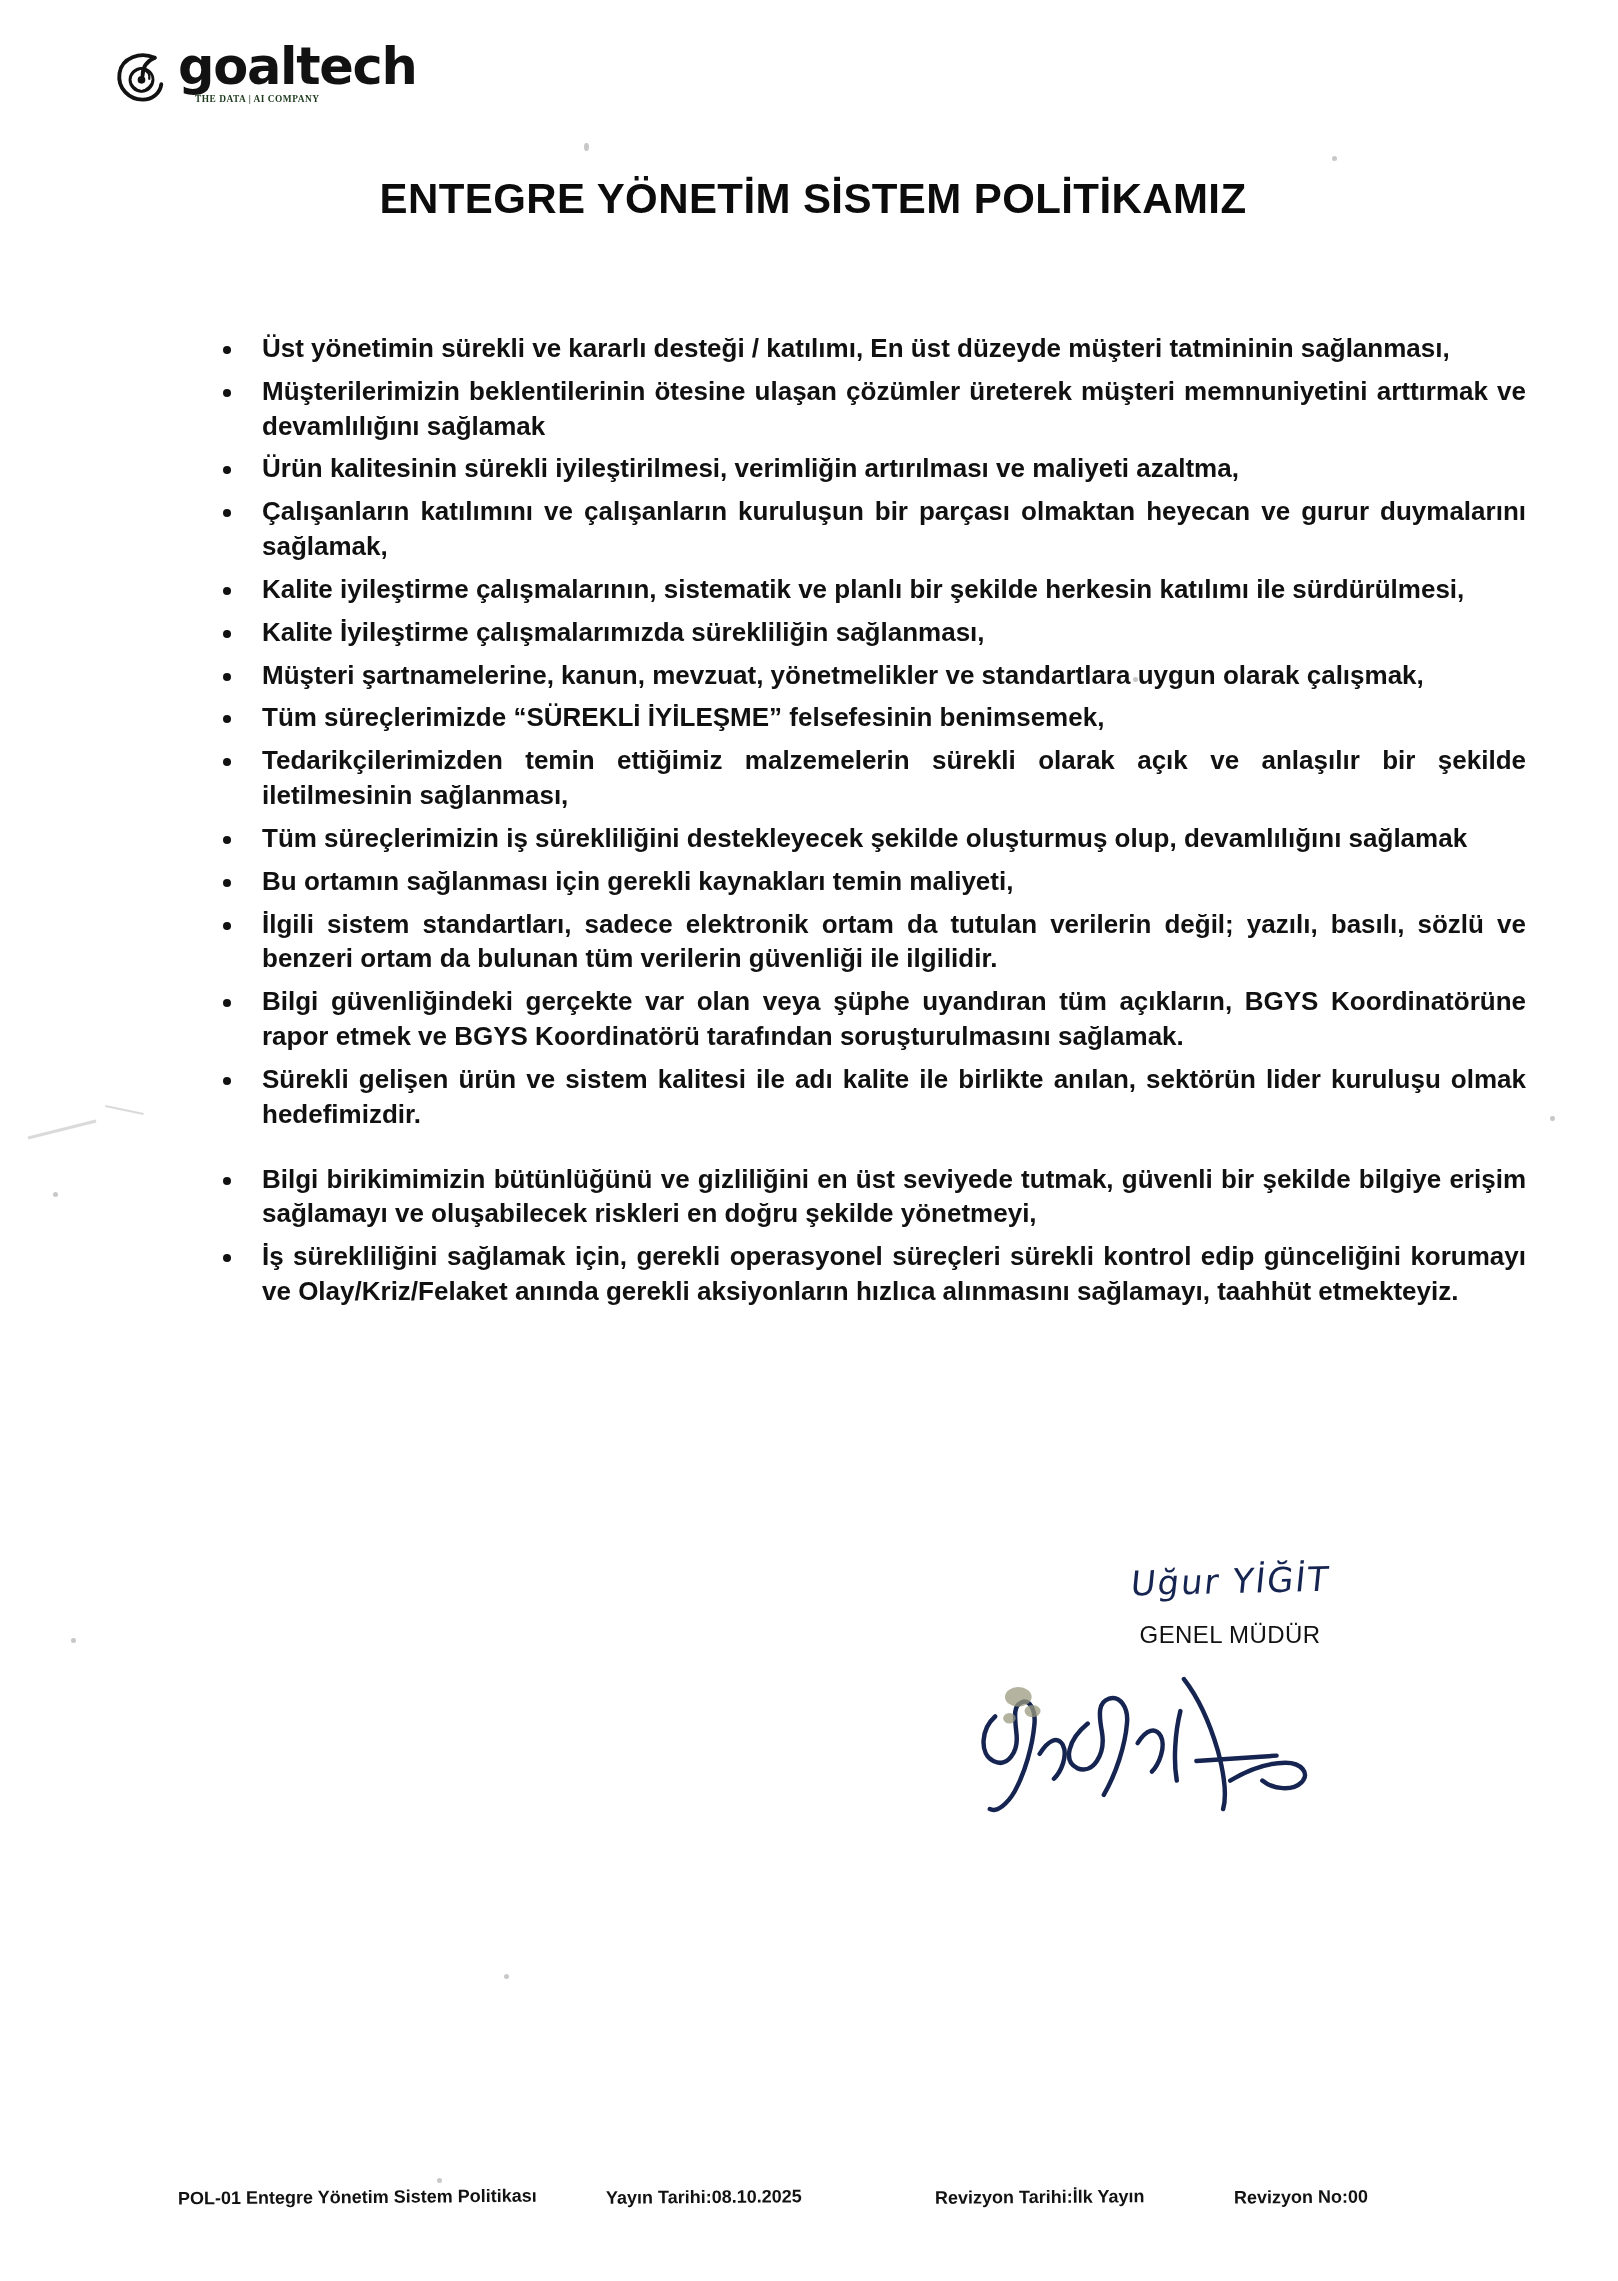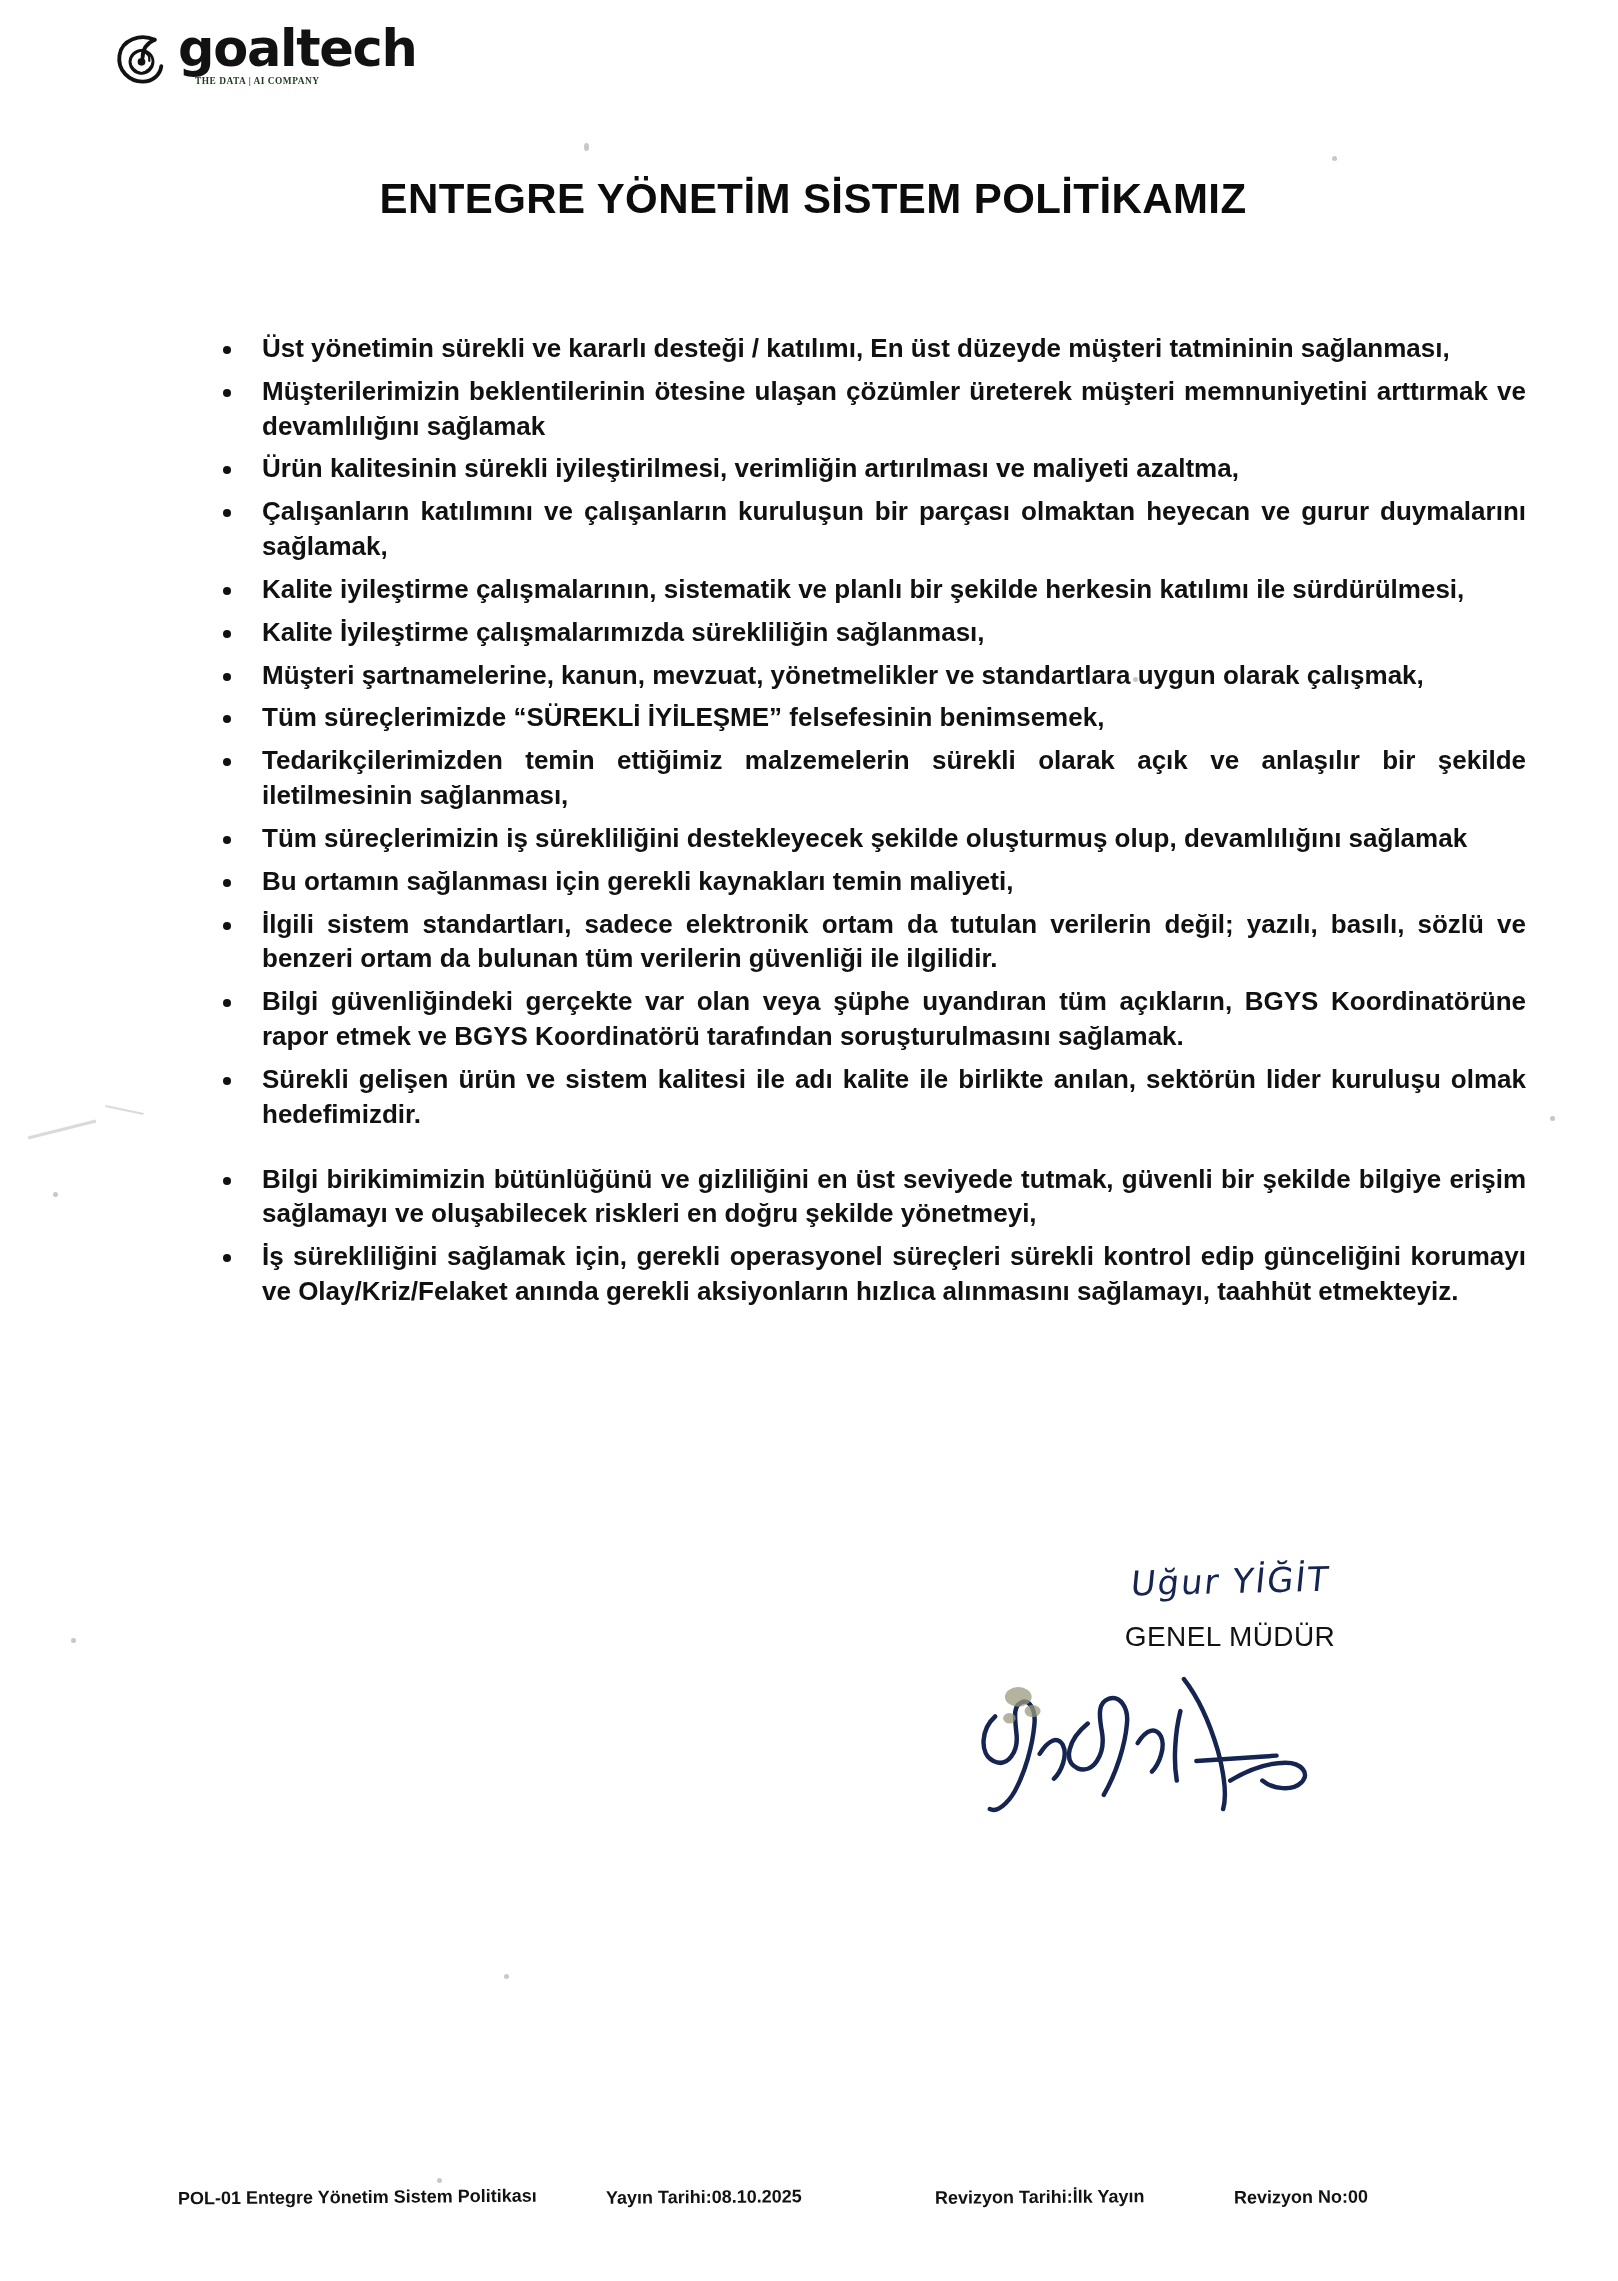--- a/index.html
+++ b/index.html
@@ -18,21 +18,21 @@
     height: 2281px;
     margin: 0 auto;
     background: #ffffff;
     overflow: hidden;
   }
 
   
   .logo-block {
     position: absolute;
     left: 114px;
-    top: 25px;
+    top: 43px;
     display: flex;
     align-items: flex-end;
   }
   .logo-mark {
     width: 55px;
     height: 55px;
     flex: 0 0 auto;
     margin-top: 5.3px;
   }
   .logo-text-wrap {
@@ -124,21 +124,21 @@
     font-family: "DejaVu Sans", sans-serif;
     font-size: 34px;
     color: #152450;
     letter-spacing: 1.8px;
     transform: rotate(-1.4deg) skewX(-7deg);
     display: inline-block;
   }
   .sig-role {
     margin-top: 19.6px;
     font-family: "Liberation Sans", sans-serif;
-    font-size: 28px;
+    font-size: 24px;
     font-weight: 400;
     color: #121212;
     letter-spacing: 0.4px;
     text-align: center;
   }
   .sig-scribble {
     position: absolute;
     left: -53px;
     top: 86px;
     width: 392px;

